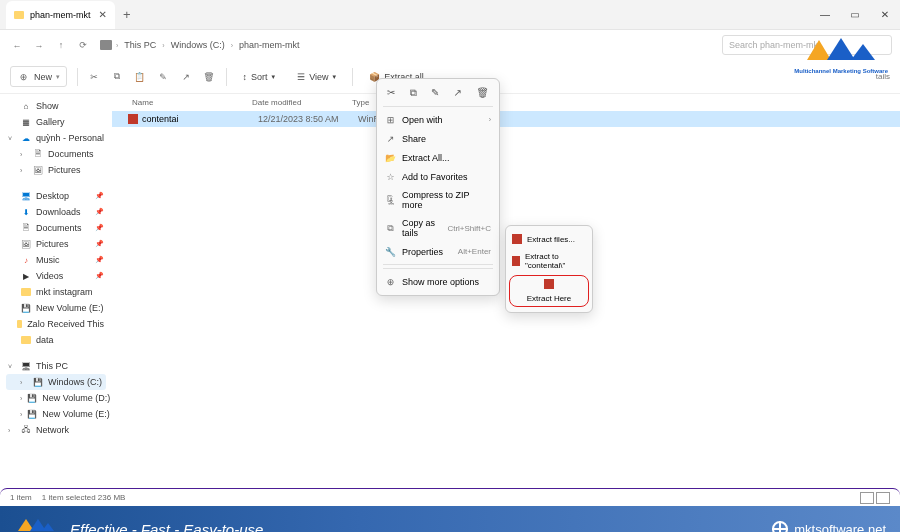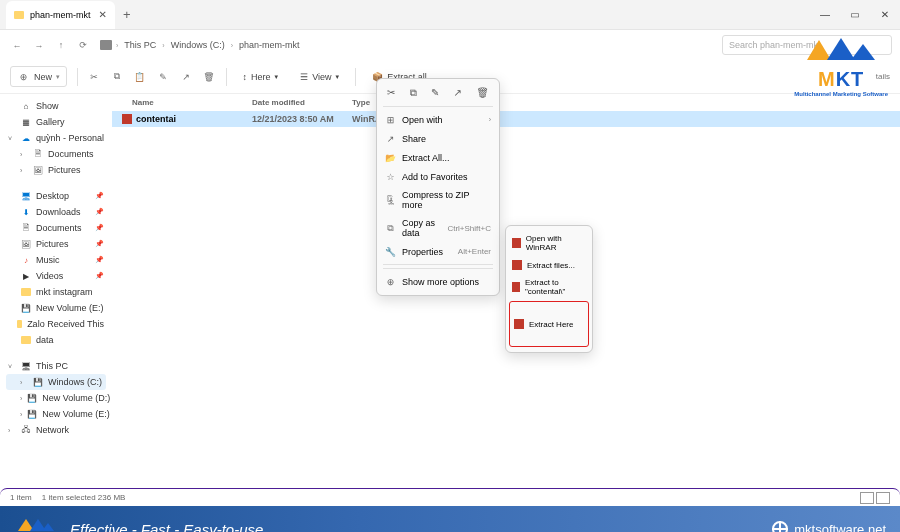--- a/index.html
+++ b/index.html
@@ -29,27 +29,27 @@
 
 .main { display: flex; height: 394px; }
 .sidebar { width: 112px; padding: 4px 6px; font-size: 9px; color: #333; overflow: hidden; }
 .sb-item { display: flex; align-items: center; gap: 5px; padding: 3px 2px; cursor: pointer; border-radius: 3px; white-space: nowrap; }
 .sb-item.sel { background: #e5f1fb; }
 .sb-ico { width: 10px; height: 10px; display: flex; align-items: center; justify-content: center; font-size: 8px; }
 .sb-exp { width: 8px; font-size: 7px; color: #777; }
 .sb-gap { height: 10px; }
 .folder-yellow { background: #ffd66e; width: 10px; height: 8px; border-radius: 1px; }
 
-.content { flex: 1; position: relative; font-weight: bold; }
+.content { flex: 1; position: relative; }
 .cols { display: flex; font-size: 8px; color: #666; padding: 4px 0 4px 20px; }
 .col-name { width: 120px; }
 .col-date { width: 100px; }
 .col-type { width: 80px; }
 .col-size { width: 60px; }
-.row { display: flex; align-items: center; font-size: 9px; padding: 3px 0 3px 10px; }
+.row { display: flex; align-items: center; font-size: 9px; padding: 3px 0 3px 16px; }
 .row.sel { background: #cce8ff; }
 .row-ico { width: 10px; height: 10px; background: #c0392b; margin-right: 4px; display: flex; align-items: center; justify-content: center; }
 .row-name { width: 116px; }
 .row-date { width: 100px; color: #666; }
 .row-type { width: 80px; color: #666; }
 .row-size { width: 60px; color: #666; text-align: right; }
 
 .ctxmenu { position: absolute; left: 376px; top: 78px; width: 124px; background: #f9f9f9; border: 1px solid #ccc; border-radius: 6px; box-shadow: 0 4px 14px rgba(0,0,0,.15); font-size: 9px; padding: 4px 0; }
 .ctx-ico-row { display: flex; gap: 10px; padding: 4px 8px; justify-content: space-around; }
 .ctx-ico-row span { color: #555; cursor: pointer; font-size: 10px; }
@@ -58,21 +58,21 @@
 .ctx-item .hint { font-size: 8px; color: #888; }
 .ctx-item .chev { font-size: 7px; color: #888; }
 .ctx-item .mico { width: 11px; height: 11px; display: flex; align-items: center; justify-content: center; font-size: 9px; color: #666; }
 .ctx-item.hl { border: 1.5px solid #e02020; border-radius: 3px; margin: 1px 3px; padding: 3px 5px; }
 .ctx-sep { height: 1px; background: #e0e0e0; margin: 3px 6px; }
 .winrar-ico { width: 11px; height: 11px; background: #c0392b; }
 
 .submenu { position: absolute; left: 505px; top: 225px; width: 88px; background: #f9f9f9; border: 1px solid #ccc; border-radius: 6px; box-shadow: 0 4px 14px rgba(0,0,0,.15); font-size: 8px; padding: 4px 0; }
 .sub-item { display: flex; align-items: center; padding: 4px 6px; cursor: pointer; gap: 5px; }
 .sub-item .mico { width: 10px; height: 10px; background: #c0392b; }
-.sub-item.hl { border: 1.5px solid #e02020; border-radius: 3px; margin: 1px 3px; padding: 17px 4px; }
+.sub-item.hl { border: 1.5px solid #e02020; border-radius: 8px; margin: 1px 3px; padding: 3px 4px; flex-direction: column; }
 
 .statusbar { height: 18px; border-top: 1px solid #4c1d95; display: flex; align-items: center; padding: 0 10px; font-size: 8px; color: #666; gap: 10px; border-radius: 7px; }
 .st-right { margin-left: auto; display: flex; gap: 2px; }
 .st-ico { width: 14px; height: 12px; border: 1px solid #999; cursor: pointer; }
 
 .banner { height: 46px; background: linear-gradient(90deg, #1b4f91, #3568b0 40%, #5b89c9); display: flex; align-items: center; padding: 0 14px; gap: 12px; color: #fff; }
 .banner-logo { width: 44px; height: 36px; display: flex; align-items: center; justify-content: center; }
 .tagline { font-size: 15px; font-style: italic; font-weight: 500; }
 .banner-right { margin-left: auto; display: flex; align-items: center; gap: 6px; font-size: 13px; }
 .globe { width: 16px; height: 16px; border: 2px solid #fff; border-radius: 50%; position: relative; }
@@ -130,21 +130,21 @@
     <span style="font-size:7px;color:#888">▾</span>
   </div>
   <div class="tb-sep"></div>
   <span class="tb-ico">✂</span>
   <span class="tb-ico">⧉</span>
   <span class="tb-ico">📋</span>
   <span class="tb-ico">✎</span>
   <span class="tb-ico">↗</span>
   <span class="tb-ico">🗑</span>
   <div class="tb-sep"></div>
-  <div class="tb-btn">↕ <span>Here</span> <span style="font-size:7px">▾</span></div>
+  <div class="tb-btn">↕ <span>Sort</span> <span style="font-size:7px">▾</span></div>
   <div class="tb-btn">☰ <span>View</span> <span style="font-size:7px">▾</span></div>
   <div class="tb-sep"></div>
   <div class="tb-btn">📦 <span>Extract all</span></div>
   <span class="tb-right">tails</span>
 </div>
 
 <div class="main">
   <div class="sidebar">
     <div class="sb-item">
         <span class="sb-exp"></span>
@@ -298,41 +298,37 @@
   <div class="ctx-item">
       <span class="mico">☆</span>
       <span class="lbl">Add to Favorites</span>
     </div>
   <div class="ctx-item">
       <span class="mico">🗜</span>
       <span class="lbl">Compress to ZIP more</span>
     </div>
   <div class="ctx-item">
       <span class="mico">⧉</span>
-      <span class="lbl">Copy as data</span>
+      <span class="lbl">Copy as tails</span>
       <span class="hint">Ctrl+Shift+C</span>
     </div>
   <div class="ctx-item">
       <span class="mico">🔧</span>
       <span class="lbl">Properties</span>
       <span class="hint">Alt+Enter</span>
     </div>
   <div class="ctx-sep"></div>
   <div class="ctx-sep"></div>
   <div class="ctx-item">
       <span class="mico">⊕</span>
       <span class="lbl">Show more options</span>
     </div>
 </div>
 
 <div class="submenu">
-  <div class="sub-item">
-      <span class="mico"></span>
-      <span>Open with WinRAR</span>
-    </div>
   <div class="sub-item">
       <span class="mico"></span>
       <span>Extract files...</span>
     </div>
   <div class="sub-item">
       <span class="mico"></span>
       <span>Extract to "contentai\"</span>
     </div>
   <div class="sub-item hl">
       <span class="mico"></span>
@@ -366,15 +362,14 @@
 </div>
 
 <div class="brand">
   <div class="brand-logo">
     <svg width="80" height="38" viewBox="0 0 80 38">
       <path d="M6 30 L18 10 L30 30 Z" fill="#f5a623"></path>
       <path d="M26 30 L40 8 L54 30 Z" fill="#1a5fc7"></path>
       <path d="M50 30 L62 14 L74 30 Z" fill="#1a5fc7"></path>
     </svg>
   </div>
-  <div class="brand-text"><span class="m">M</span><span class="k">K</span><span class="t">T</span></div>
   <div class="brand-sub">Multichannel Marketing Software</div>
 </div>
 
 </body></html>

